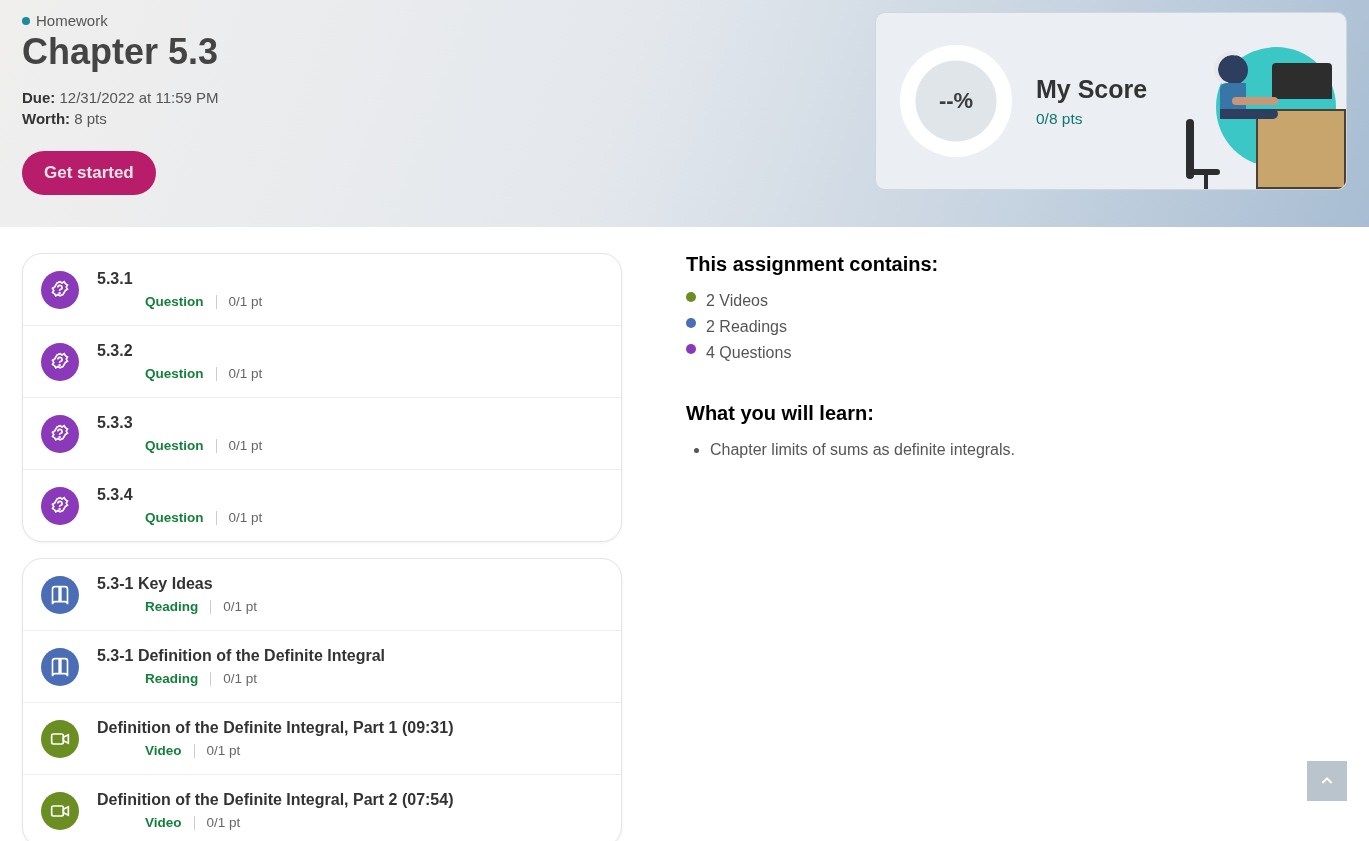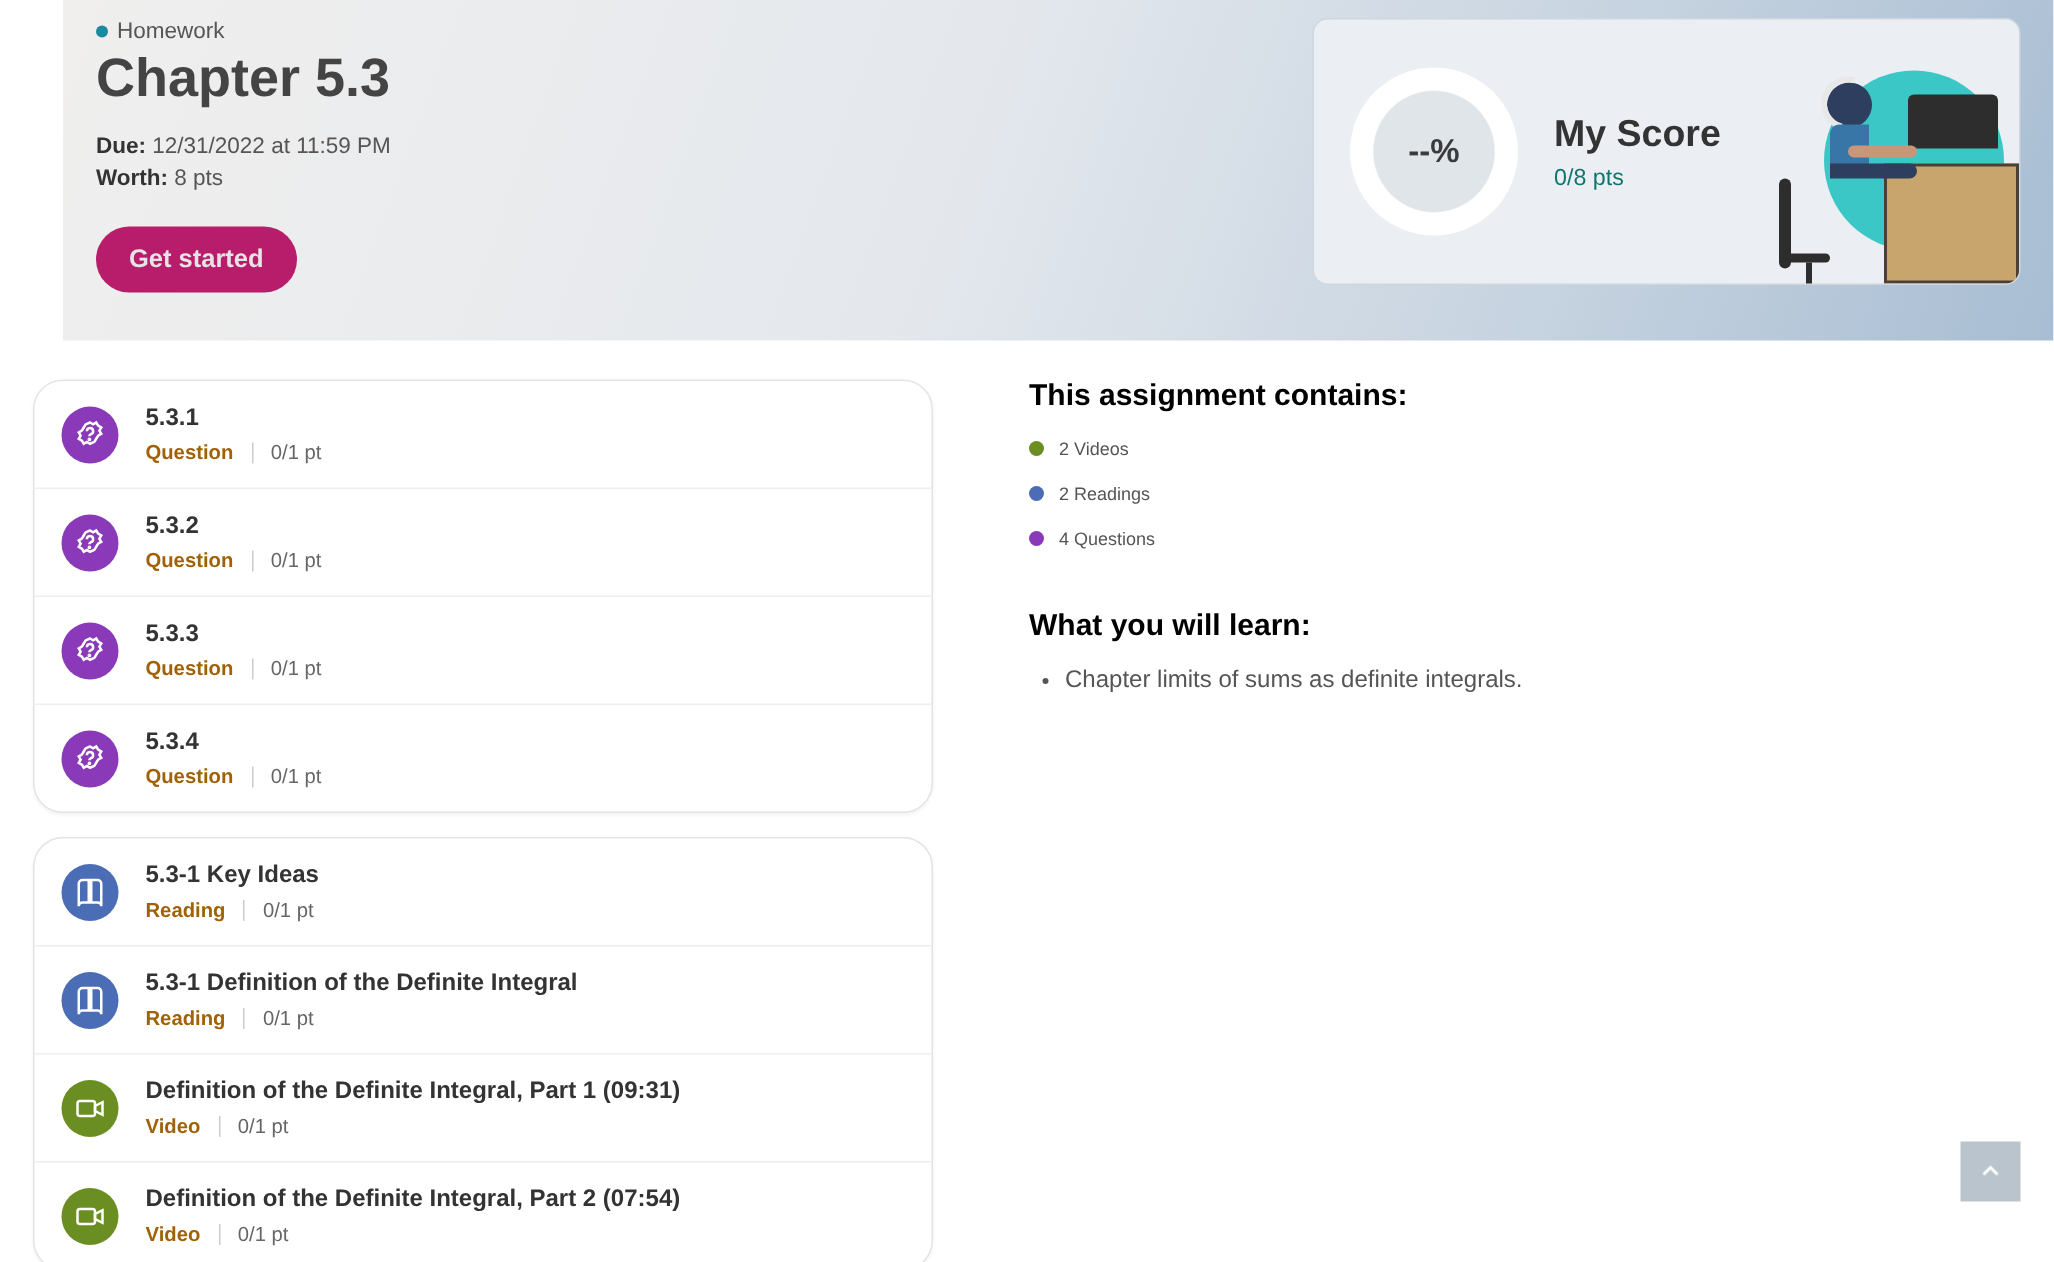--- a/index.html
+++ b/index.html
@@ -6,21 +6,20 @@
   body {
     font-family: "Segoe UI", "Helvetica Neue", Arial, sans-serif;
     color: #3b3b3b;
     background: #fff;
   }
   .header {
     background: linear-gradient(110deg, #f0efee 0%, #e4e8ed 45%, #c6d3e0 75%, #a8bdd3 100%);
     padding: 12px 22px 26px 22px;
     position: relative;
     min-height: 227px;
-    margin-left: 42px;
   }
   .category { display:flex; align-items:center; gap:6px; color:#555; font-size:15px;}
   .category .dot { width:8px; height:8px; border-radius:50%; background:#1a8a9e; }
   .title { font-size: 36px; font-weight:600; color:#444; margin-top:2px;}
   .meta { margin-top:16px; font-size:15px; color:#555;}
   .meta .row { margin-bottom:4px; }
   .meta b { color:#333; font-weight:700; }
   .get-started {
     display:inline-block; margin-top:20px;
     background:#b81d6b; color:#e5e5e5; border:none;
@@ -75,26 +74,26 @@
     width:38px;height:38px;border-radius:50%;
     display:flex;align-items:center;justify-content:center;
     flex-shrink:0; margin-right:18px;
   }
   .icon-circ.purple { background:#8a3ab9;}
   .icon-circ.blue   { background:#4a6db5;}
   .icon-circ.olive  { background:#6b8e23;}
   .icon-circ svg { width:20px; height:20px; fill:none; stroke:#fff; stroke-width:2;}
   .item-content .ttl { font-size:16px; font-weight:700; color:#333; }
   .item-meta { display:flex; align-items:center; gap:12px; margin-top:6px; font-size:13.5px; color:#666;}
-  .item-meta .type { font-weight:700; color:#a16207;}
+  .item-meta .type { font-weight:700; color:#15803d;margin-left:48px;}
   .item-meta .sep { width:1px; height:14px; background:#ccc;}
 
   .right-col h3 { font-size:20px; font-weight:700; color:#000000; margin-bottom:16px;}
   .contains-list { list-style:none; margin-bottom:40px;}
-  .contains-list li { display:flex; align-items:center; gap:10px; font-size:12px; color:#555; margin-bottom:8px;margin-top:16px;}
+  .contains-list li { display:flex; gap:10px; font-size:16px; color:#555; margin-bottom:8px;}
   .contains-list .dot2{width:10px;height:10px;border-radius:50%;}
   .dot2.olive{background:#6b8e23;}
   .dot2.blue{background:#4a6db5;}
   .dot2.purple{background:#8a3ab9;}
   .learn-list { padding-left:24px; }
   .learn-list li { font-size:16px; color:#555; margin-bottom:6px;}
 
   .scroll-top {
     position:fixed; right:22px; bottom:40px;
     width:40px;height:40px;background:#b9c4cc;

